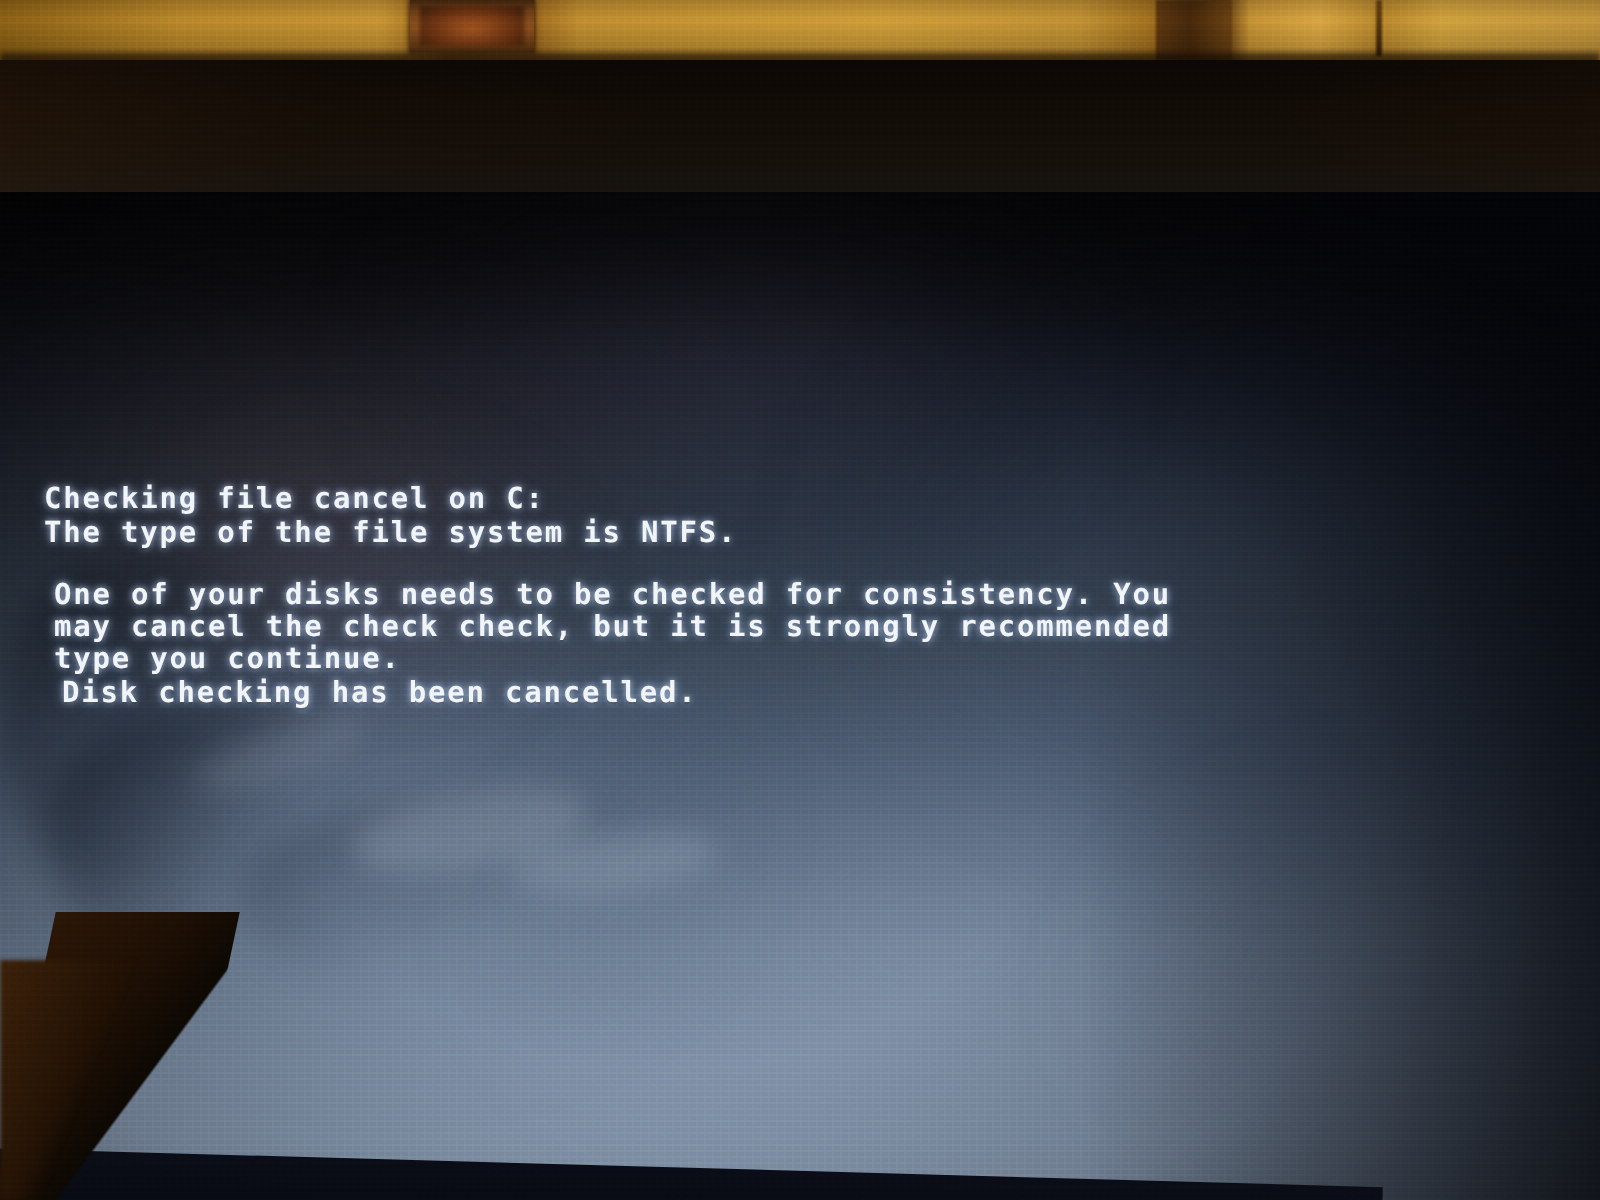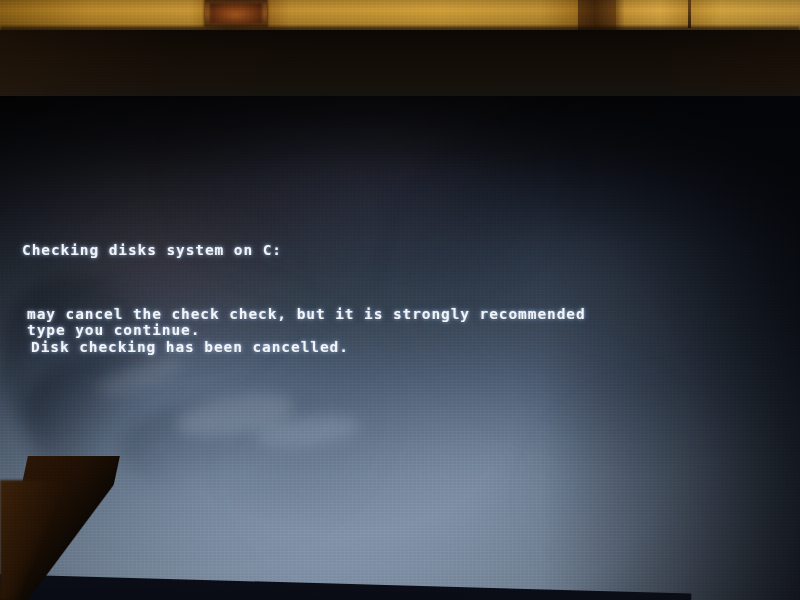--- a/index.html
+++ b/index.html
@@ -152,21 +152,23 @@
     <div class="streak s2"></div>
     <div class="wisp w3"></div>
     <div class="wisp w1"></div>
     <div class="wisp w2"></div>
 
     <div class="vig-top"></div>
     <div class="vignette"></div>
     <div class="vig-right"></div>
 
     <div class="textblock">
-      <div class="tline l1">Checking disks system on C:</div>
+      <div class="tline l1">Checking file cancel on C:</div>
+      <div class="tline l2">The type of the file system is NTFS.</div>
+      <div class="tline l3">One of your disks needs to be checked for consistency. You</div>
       <div class="tline l4">may cancel the check check, but it is strongly recommended</div>
       <div class="tline l5">type you continue.</div>
       <div class="tline l6">Disk checking has been cancelled.</div>
     </div>
 
     <div class="bezel-bot"></div>
     <div class="bezel-corner"></div>
     <div class="bezel-corner2"></div>
   </div>
 

